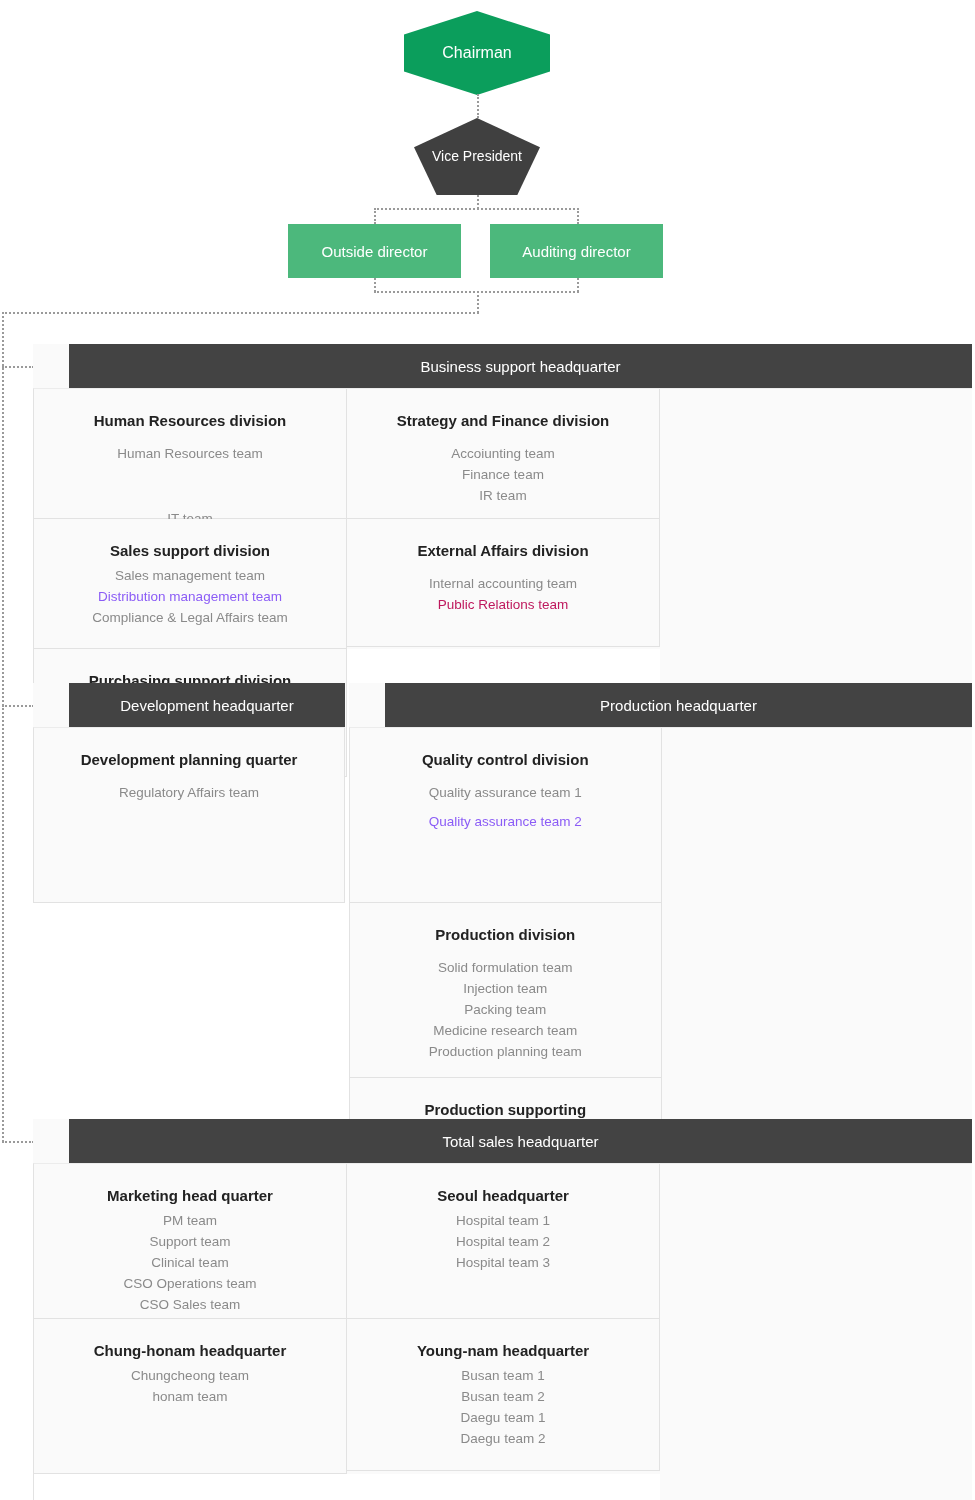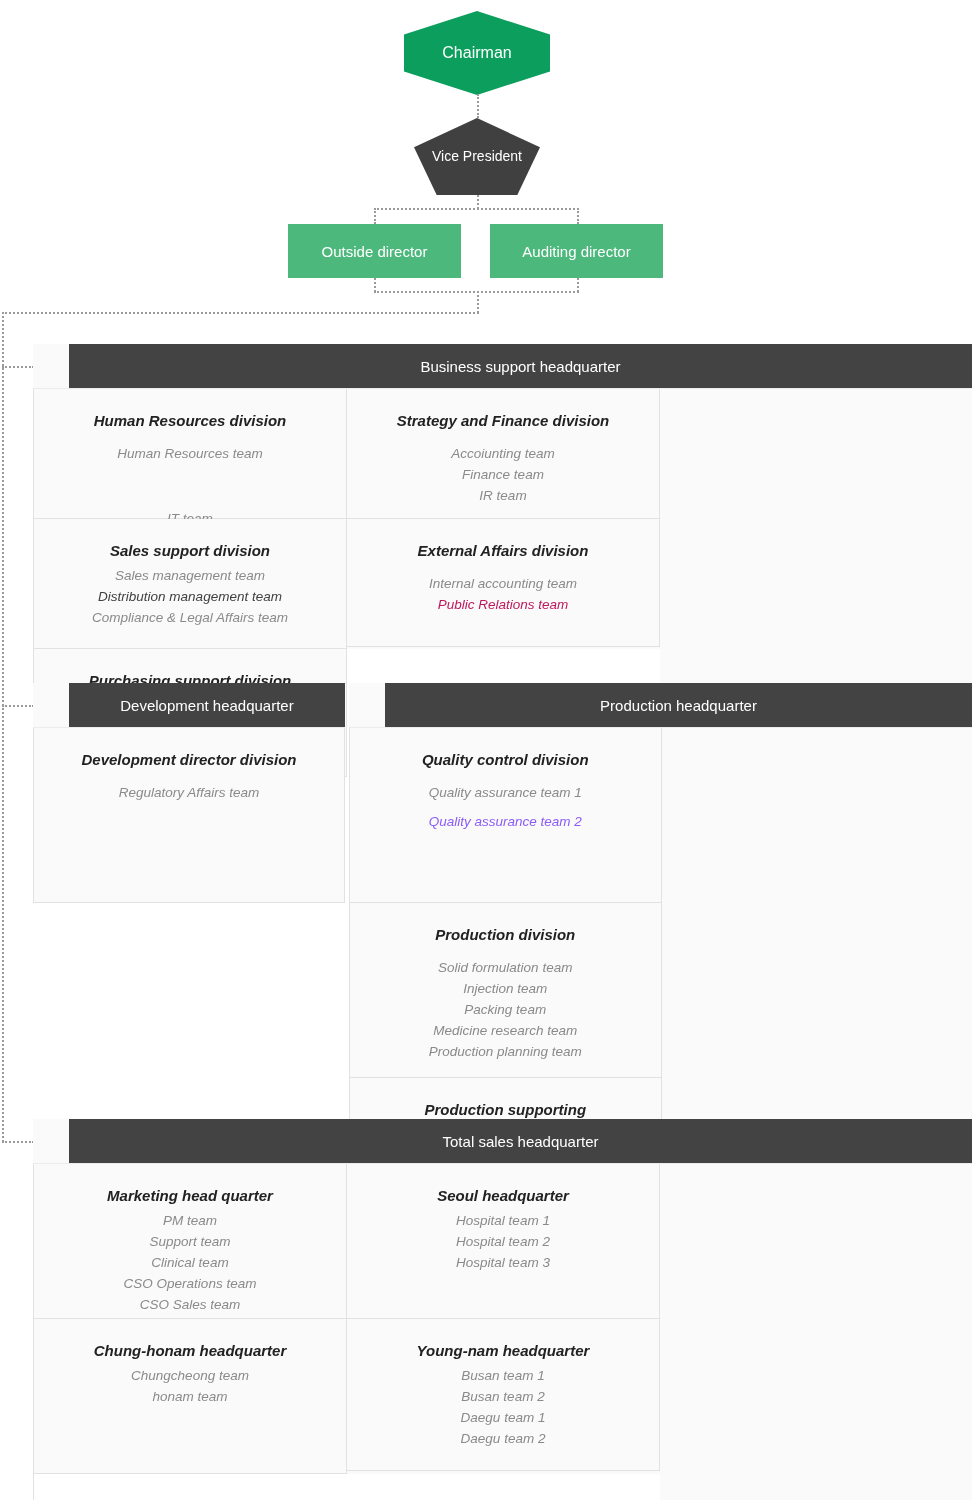--- a/index.html
+++ b/index.html
@@ -130,21 +130,20 @@
     justify-content: center;
     box-sizing: border-box;
     margin-left: 36px;
   }
   .hq-body {
     display: flex;
     flex-wrap: wrap;
     border-left: 1px solid #e2e2e2;
     border-top: 1px solid #ececec;
     box-sizing: border-box;
-    font-style: italic;
   }
   .hq-cell {
     box-sizing: border-box;
     border-right: 1px solid #e2e2e2;
     border-bottom: 1px solid #e2e2e2;
     padding: 22px 10px 18px;
     text-align: center;
     background: #fafafa;
   }
   .hq-cell.empty {
@@ -245,21 +244,21 @@
     <div class="hq-cell r1">
       <div class="div-title">Strategy and Finance division</div>
       <div class="team" style="color: rgb(138, 138, 138);">Accoiunting team</div>
       <div class="team" style="color: rgb(138, 138, 138);">Finance team</div>
       <div class="team" style="color: rgb(138, 138, 138);">IR team</div>
     </div>
 
     <div class="hq-cell r1">
       <div class="div-title tight">Sales support division</div>
       <div class="team" style="color: rgb(138, 138, 138);">Sales management team</div>
-      <div class="team" style="color: #404040;">Distribution management team</div>
+      <div class="team" style="color: #8b5cf6;">Distribution management team</div>
       <div class="team" style="color: rgb(138, 138, 138);">Compliance &amp; Legal Affairs team</div>
     </div>
 
     <div class="hq-cell r2">
       <div class="div-title">External Affairs division</div>
       <div class="team" style="color: rgb(138, 138, 138);">Internal accounting team</div>
       <div class="team" style="color: #be185d;">Public Relations team</div>
     </div>
 
     <div class="hq-cell r2">
@@ -271,21 +270,21 @@
     <div class="hq-cell r2 empty"></div>
   </div>
 </div>
 
 <div class="hq-table" id="development-hq">
   <div class="hq-header" style="background: rgb(67, 67, 67);">
     <span>Development headquarter</span>
   </div>
   <div class="hq-body">
     <div class="hq-cell">
-      <div class="div-title">Development director division</div>
+      <div class="div-title">Development planning quarter</div>
       <div class="team" style="color: rgb(138, 138, 138);">Regulatory Affairs team</div>
     </div>
   </div>
 </div>
 
 <div class="hq-table" id="production-hq">
   <div class="hq-header" style="background: rgb(67, 67, 67);">
     <span>Production headquarter</span>
   </div>
   <div class="hq-body">

